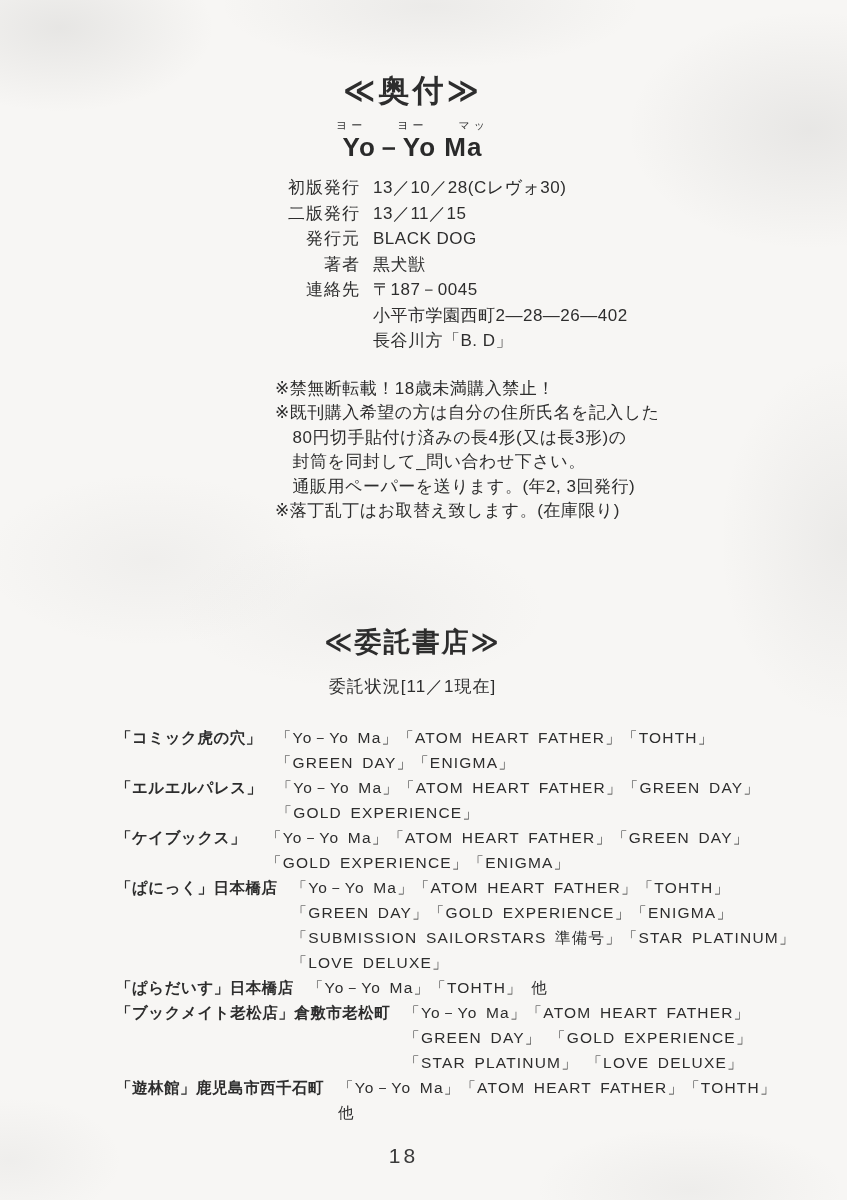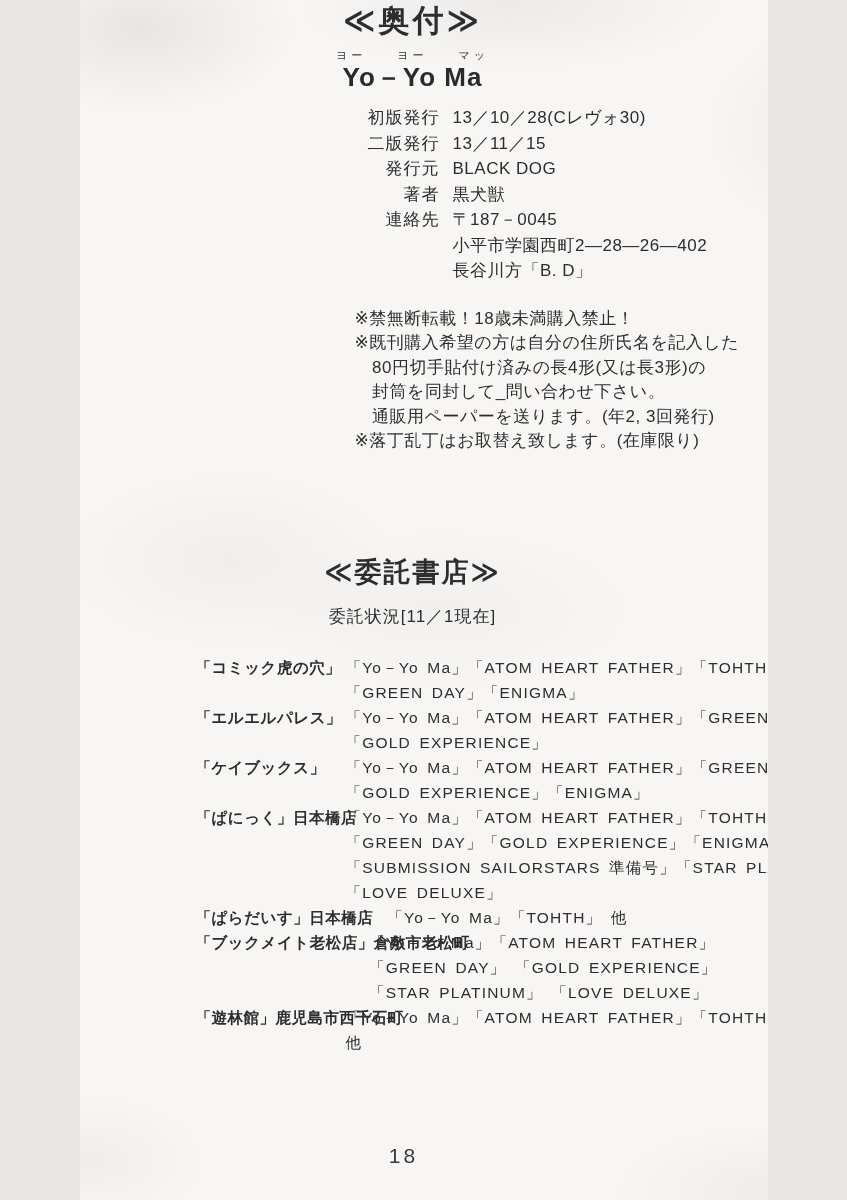--- a/index.html
+++ b/index.html
@@ -1,24 +1,25 @@
 <!DOCTYPE html>
 <html><head>
 <meta charset="utf-8">
 <style>
   html,body{margin:0;padding:0;background:#e8e7e5;}
   .page{
     position:relative;
-    width:688px;height:1200px;
+    width:847px;height:1200px;
     margin:0 auto;
     background:#f7f6f4;
     color:#2d2d2d;
     font-family:"Liberation Sans","DejaVu Sans",sans-serif;
     overflow:hidden;
     box-sizing:border-box;
+    padding-top:70px;
   }
   
   .page::before{
     content:"";
     position:absolute;inset:0;
     pointer-events:none;
     background:
       radial-gradient(220px 120px at 60px 28px, rgba(120,120,120,.13), transparent 70%),
       radial-gradient(300px 90px at 430px 6px, rgba(120,120,120,.09), transparent 70%),
       radial-gradient(260px 170px at 810px 130px, rgba(120,120,120,.12), transparent 70%),

